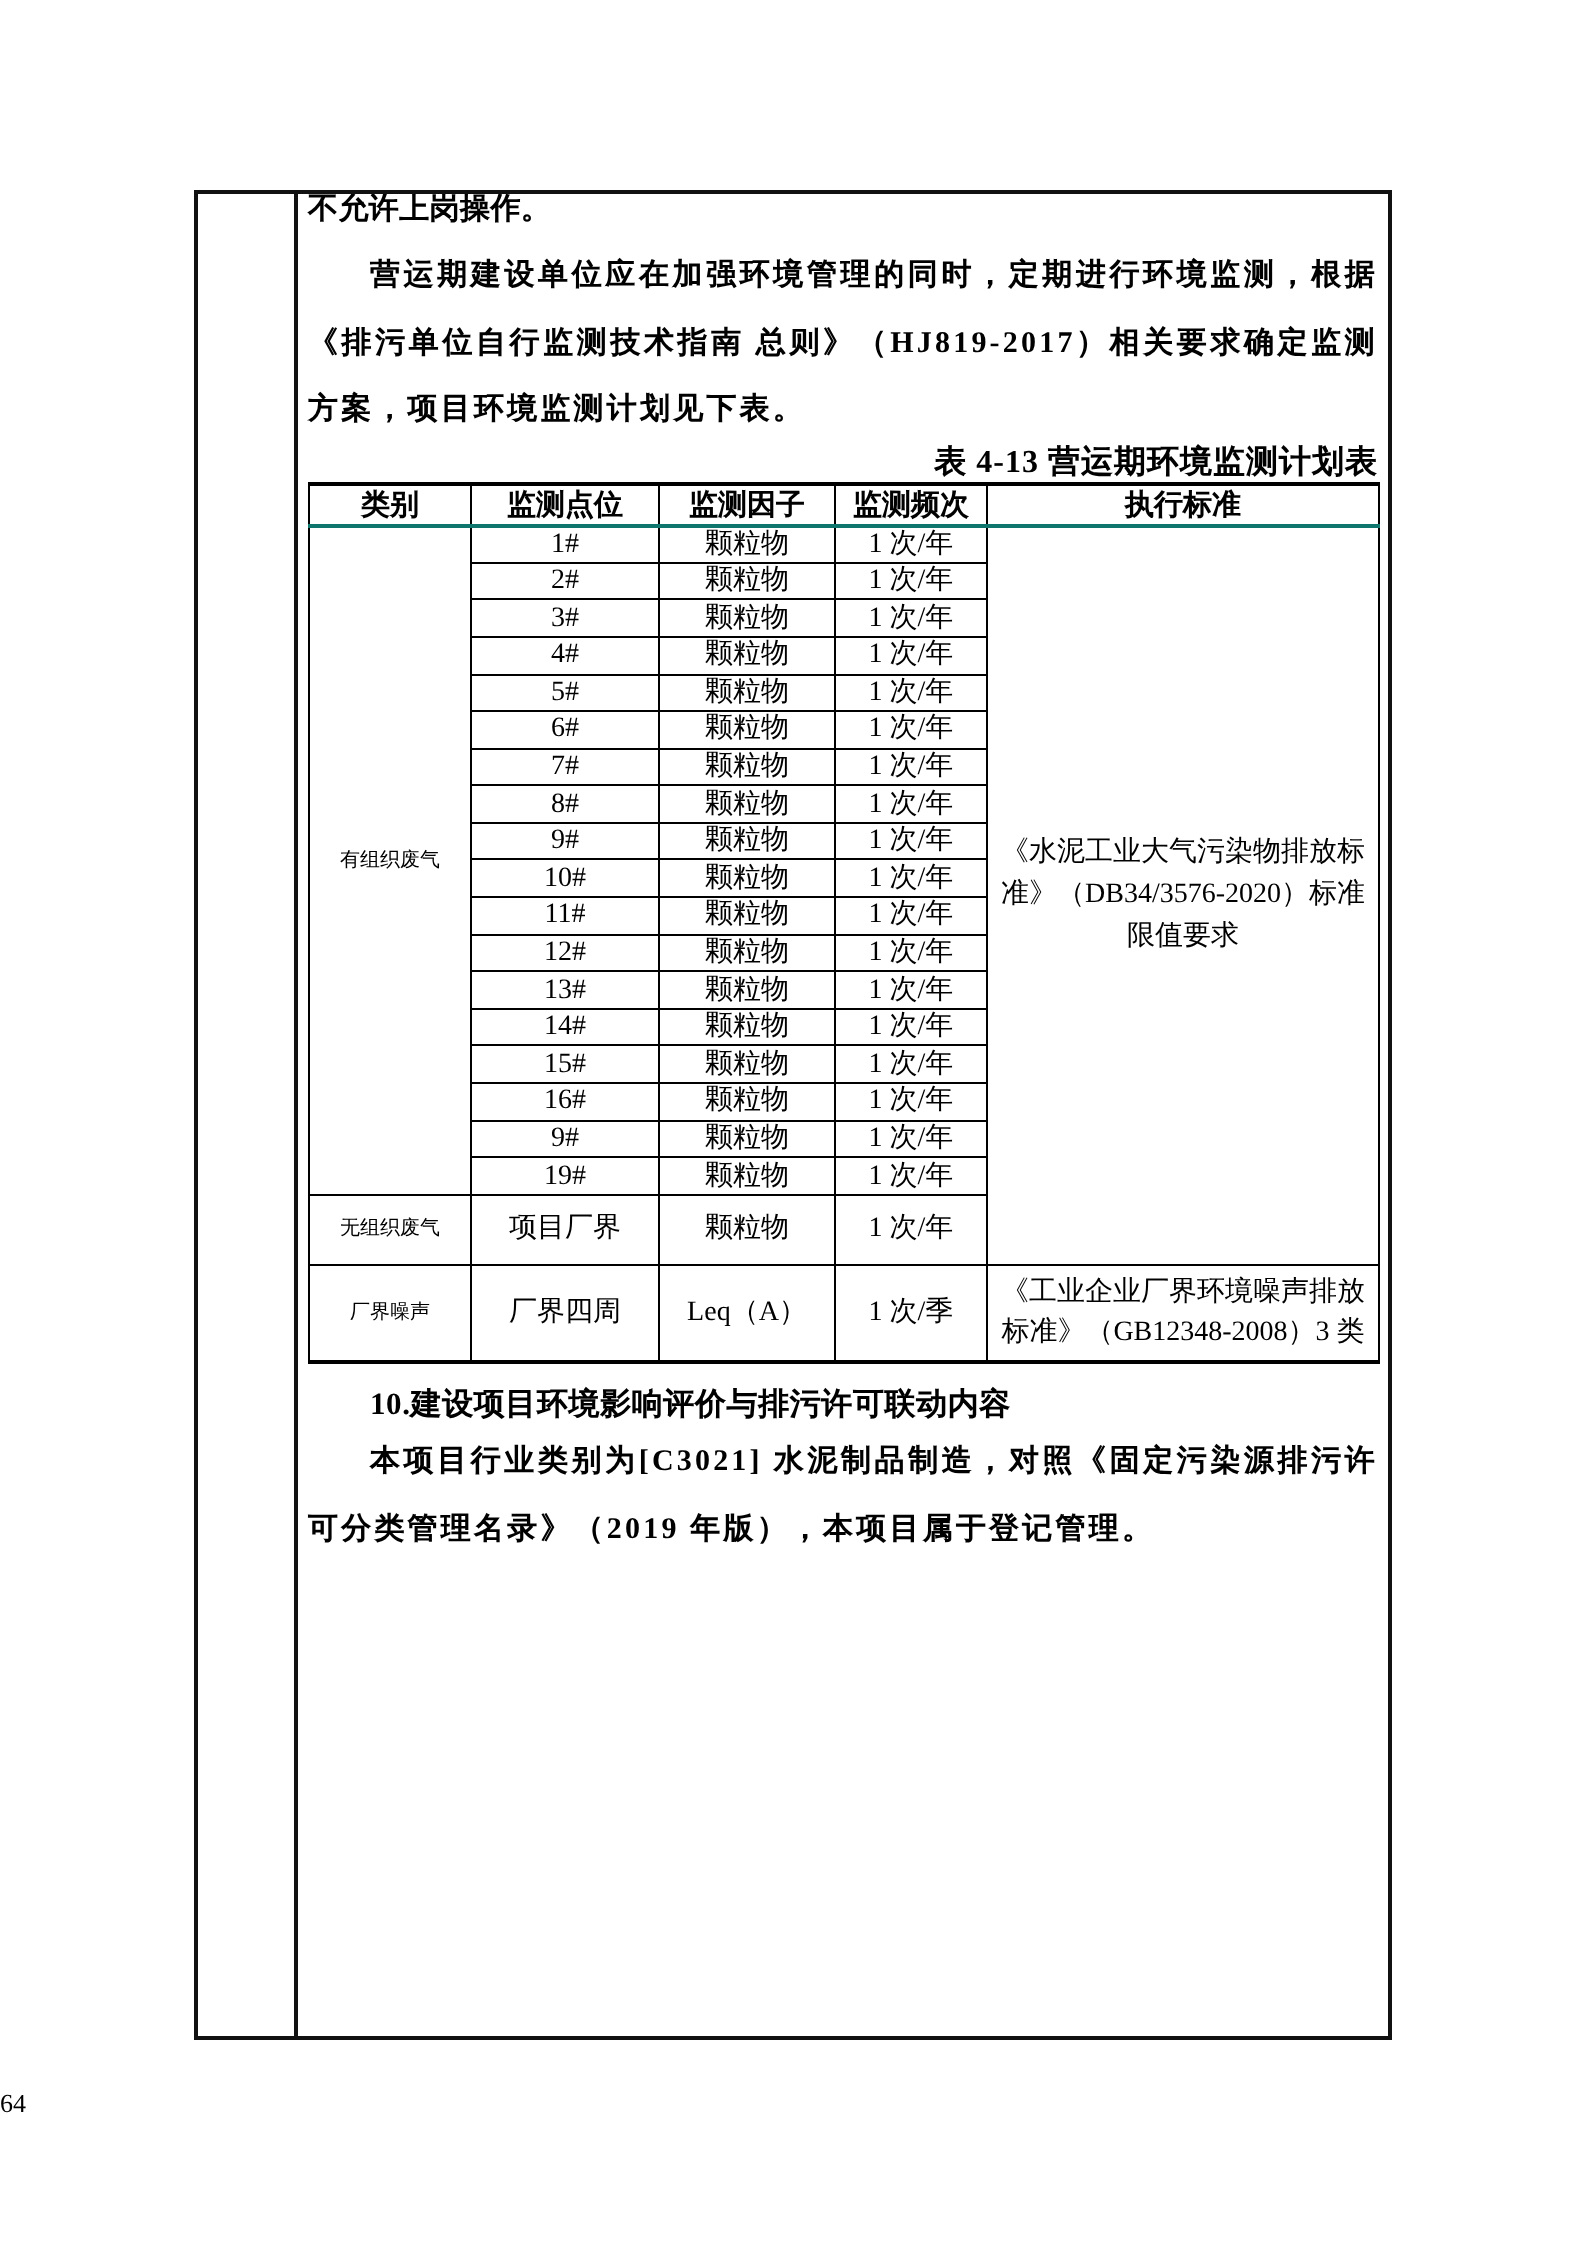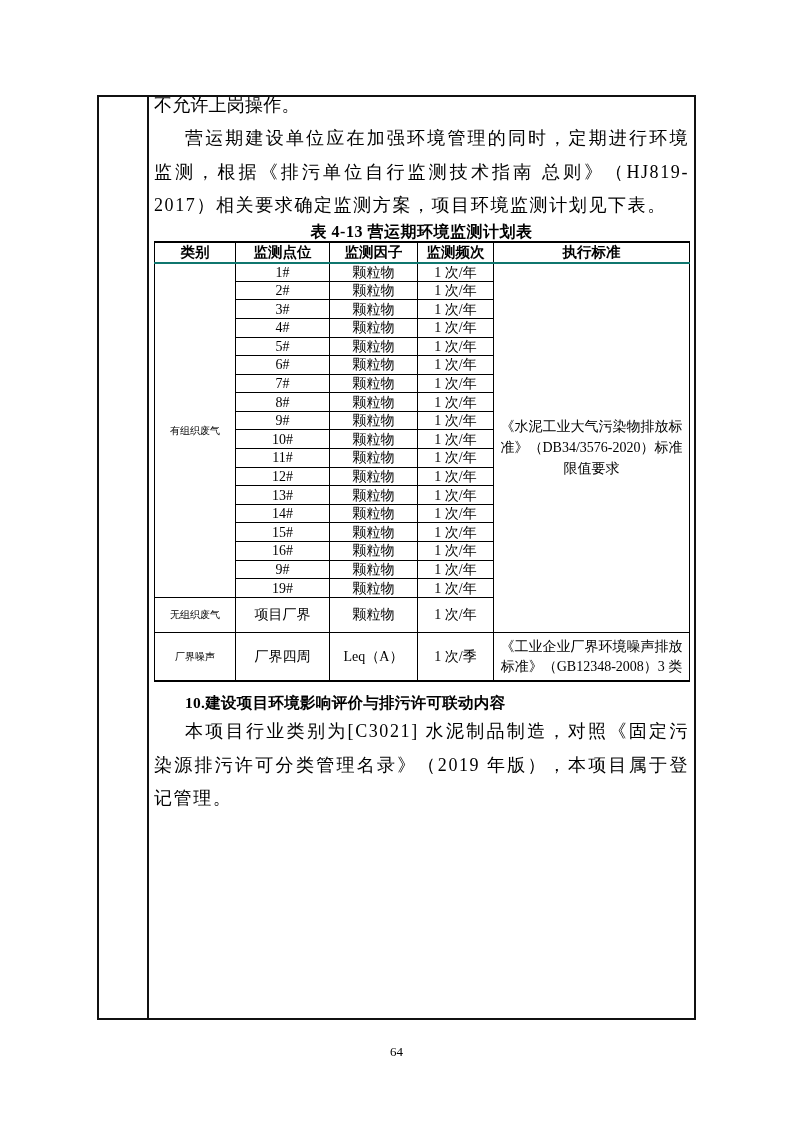--- a/index.html
+++ b/index.html
@@ -18,30 +18,31 @@
   .frame-left {
     flex:0 0 50px;
     border-right:2px solid #111;
   }
   .frame-main {
     flex:1 1 auto;
     padding:0 5px;
     overflow:hidden;
   }
   .para {
-    font-size:18px;
+    font-size:15px;
     line-height:33.4px;
     letter-spacing:1.6px;
+    font-weight:bold;
   }
   .para.tight { letter-spacing:0.2px; }
   .ind { text-indent:31px; }
   .just { text-align:justify; text-justify:inter-ideograph; }
   .frame-main > :first-child { margin-top:-8px; }
   .table-title {
-    text-align:center;
+    text-align:right;
     font-weight:bold;
     font-size:16px;
     line-height:18px;
     height:18px;
     letter-spacing:0.5px;
   }
   table.monitor-table {
     border-collapse:collapse;
     table-layout:fixed;
     width:535px;
@@ -77,21 +78,20 @@
     font-size:15.5px;
     margin-top:9px;
     line-height:24px;
     text-indent:31px;
     letter-spacing:0.3px;
   }
   .page-number {
     position:absolute;
     left:0; top:1044px;
     width:100%;
-    text-align:center;
     font-size:13px;
   }
 </style>
 </head>
 <body>
 
 <div class="frame">
   <div class="frame-left"></div>
   <div class="frame-main">
 

